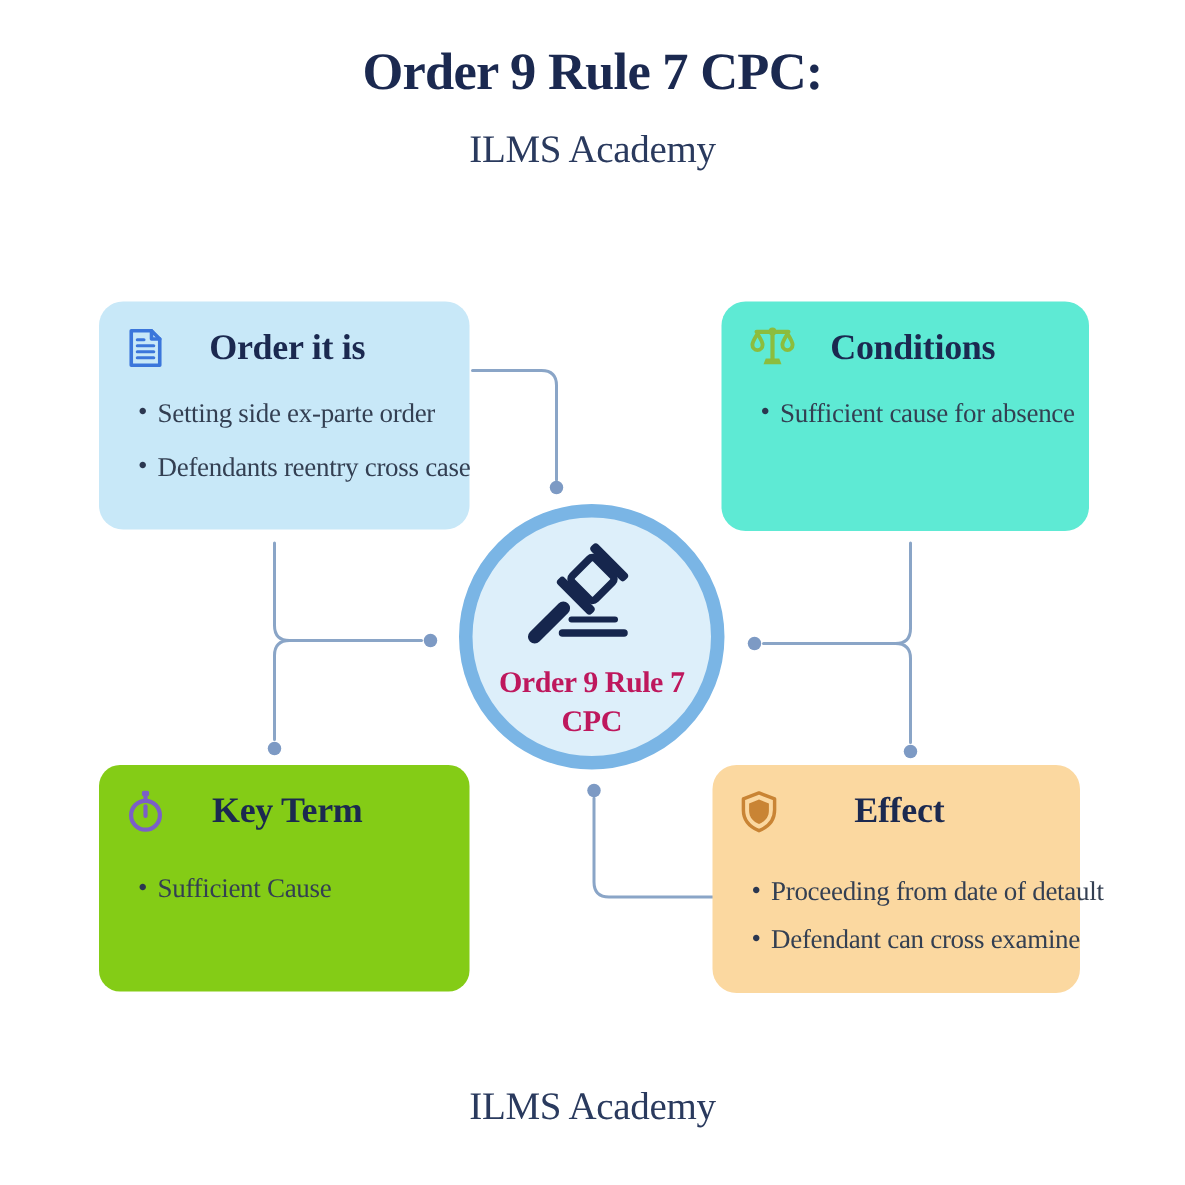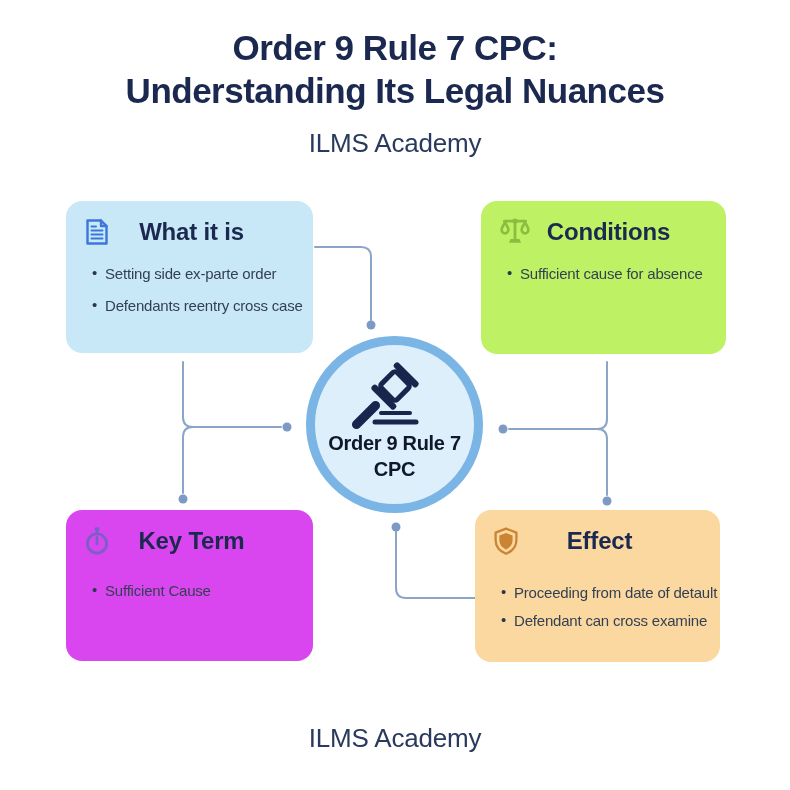--- a/index.html
+++ b/index.html
@@ -1,86 +1,86 @@
 <!DOCTYPE html>
 <html><head>
 <meta charset="utf-8">
 <style>
   html,body{margin:0;padding:0;}
   body{
     width:790px;height:790px;background:#ffffff;
     font-family:"Liberation Sans", sans-serif;
     position:relative;overflow:hidden;
   }
-  .canvas{position:absolute;inset:0;width:790px;height:790px;}
+  .canvas{position:absolute;inset:0;width:790px;height:790px;font-family:Liberation Serif, serif;}
 
   
   .page-title{
     margin:26px 0 0;text-align:center;
     font-size:35px;line-height:43px;font-weight:bold;
     letter-spacing:-0.5px;color:#1b2950;
   }
   .subtitle{
     margin-top:16px;text-align:center;
     font-size:26px;color:#2a3a5e;letter-spacing:-0.2px;
   }
 
   
   .connectors{position:absolute;left:0;top:0;pointer-events:none;}
 
   
   .card{position:absolute;border-radius:16px;box-sizing:border-box;}
   .card-what       {left:66px; top:201px;width:247px;height:152px;background:#c8e8f8;}
-  .card-conditions {left:481px;top:201px;width:245px;height:153px;background:#bef264;}
-  .card-keyterm    {left:66px; top:510px;width:247px;height:151px;background:#d946ef;}
+  .card-conditions {left:481px;top:201px;width:245px;height:153px;background:#5eead4;}
+  .card-keyterm    {left:66px; top:510px;width:247px;height:151px;background:#84cc16;border-radius:14px;}
   .card-effect     {left:475px;top:510px;width:245px;height:152px;background:#fbd8a0;}
 
   .card-head{display:flex;align-items:center;padding:16px 14px 0 16px;}
   .card-icon{flex:0 0 auto;display:block;}
   .card-icon svg{display:block;}
   .card-title{
     flex:1;text-align:center;padding-right:28px;margin:0;
     font-size:24px;font-weight:bold;letter-spacing:-0.2px;color:#1b2950;
   }
   .bullets{list-style:none;margin:18px 0 0;padding:0 0 0 26px;}
   .bullets li{
     position:relative;padding-left:13px;margin-bottom:15px;
-    font-size:15px;letter-spacing:-0.2px;color:#333f52;white-space:nowrap;
+    font-size:18px;letter-spacing:-0.2px;color:#333f52;white-space:nowrap;
   }
   .bullets li::before{content:"\2022";position:absolute;left:0;top:-1px;color:#2b3750;}
   .card-keyterm .bullets{margin-top:26px;}
   .card-effect  .bullets{margin-top:28px;}
   .card-effect  .bullets li{margin-bottom:11px;}
 
   
   .center-node{
     position:absolute;left:306px;top:336px;width:159px;height:159px;
     border:9px solid #7ab5e5;border-radius:50%;background:#ddeffa;
     display:flex;flex-direction:column;align-items:center;box-sizing:content-box;
   }
   .gavel-wrap{margin-top:13px;}
   .gavel-wrap svg{display:block;}
   .center-label{
-    margin-top:0;text-align:center;
+    margin-top:12px;text-align:center;
     font-size:20px;line-height:26px;font-weight:bold;
-    letter-spacing:-0.3px;color:#0f172a;
+    letter-spacing:-0.3px;color:#be185d;
   }
 
   
   .footer-brand{
     position:absolute;left:0;top:723px;width:790px;text-align:center;
     font-size:26px;color:#2a3a5e;letter-spacing:-0.2px;
   }
 </style>
 </head>
 <body>
 
 <div class="canvas">
 
-  <h1 class="page-title"><span>Order 9 Rule 7 CPC:</span><br><span>Understanding Its Legal Nuances</span></h1>
+  <h1 class="page-title"><span>Order 9 Rule 7 CPC:</span><br></h1>
 
   <div class="subtitle">ILMS Academy</div>
 
   <svg class="connectors" width="790" height="790" viewBox="0 0 790 790">
     <g fill="none" stroke="#8aa5c7" stroke-width="2" stroke-linecap="round">
       <path d="M315 247 H361 Q371 247 371 257 V320"></path>
       <path d="M183 362 V417 Q183 427 193 427 H281"></path>
       <path d="M183 493 V437 Q183 427 193 427"></path>
       <path d="M607 362 V419 Q607 429 597 429 H509"></path>
       <path d="M607 495 V439 Q607 429 597 429"></path>
@@ -101,21 +101,21 @@
       <span class="card-icon">
         <svg width="30" height="30" viewBox="0 0 30 30" fill="none" stroke="#3b76db" stroke-width="2.4" stroke-linejoin="round" stroke-linecap="round">
           <path d="M5.5 3.5 H19 L24.5 9 V26.5 H5.5 Z"></path>
           <path d="M19 3.5 V9 H24.5"></path>
           <line x1="9.5" y1="9.5" x2="14" y2="9.5" stroke-width="2"></line>
           <line x1="9.5" y1="13.5" x2="20.5" y2="13.5" stroke-width="2"></line>
           <line x1="9.5" y1="17.5" x2="20.5" y2="17.5" stroke-width="2"></line>
           <line x1="9.5" y1="21.5" x2="20.5" y2="21.5" stroke-width="2"></line>
         </svg>
       </span>
-      <h2 class="card-title">What it is</h2>
+      <h2 class="card-title">Order it is</h2>
     </div>
     <ul class="bullets">
       <li>Setting side ex-parte order</li>
       <li>Defendants reentry cross case</li>
     </ul>
   </section>
 
   <section class="card card-conditions">
     <div class="card-head">
       <span class="card-icon">

